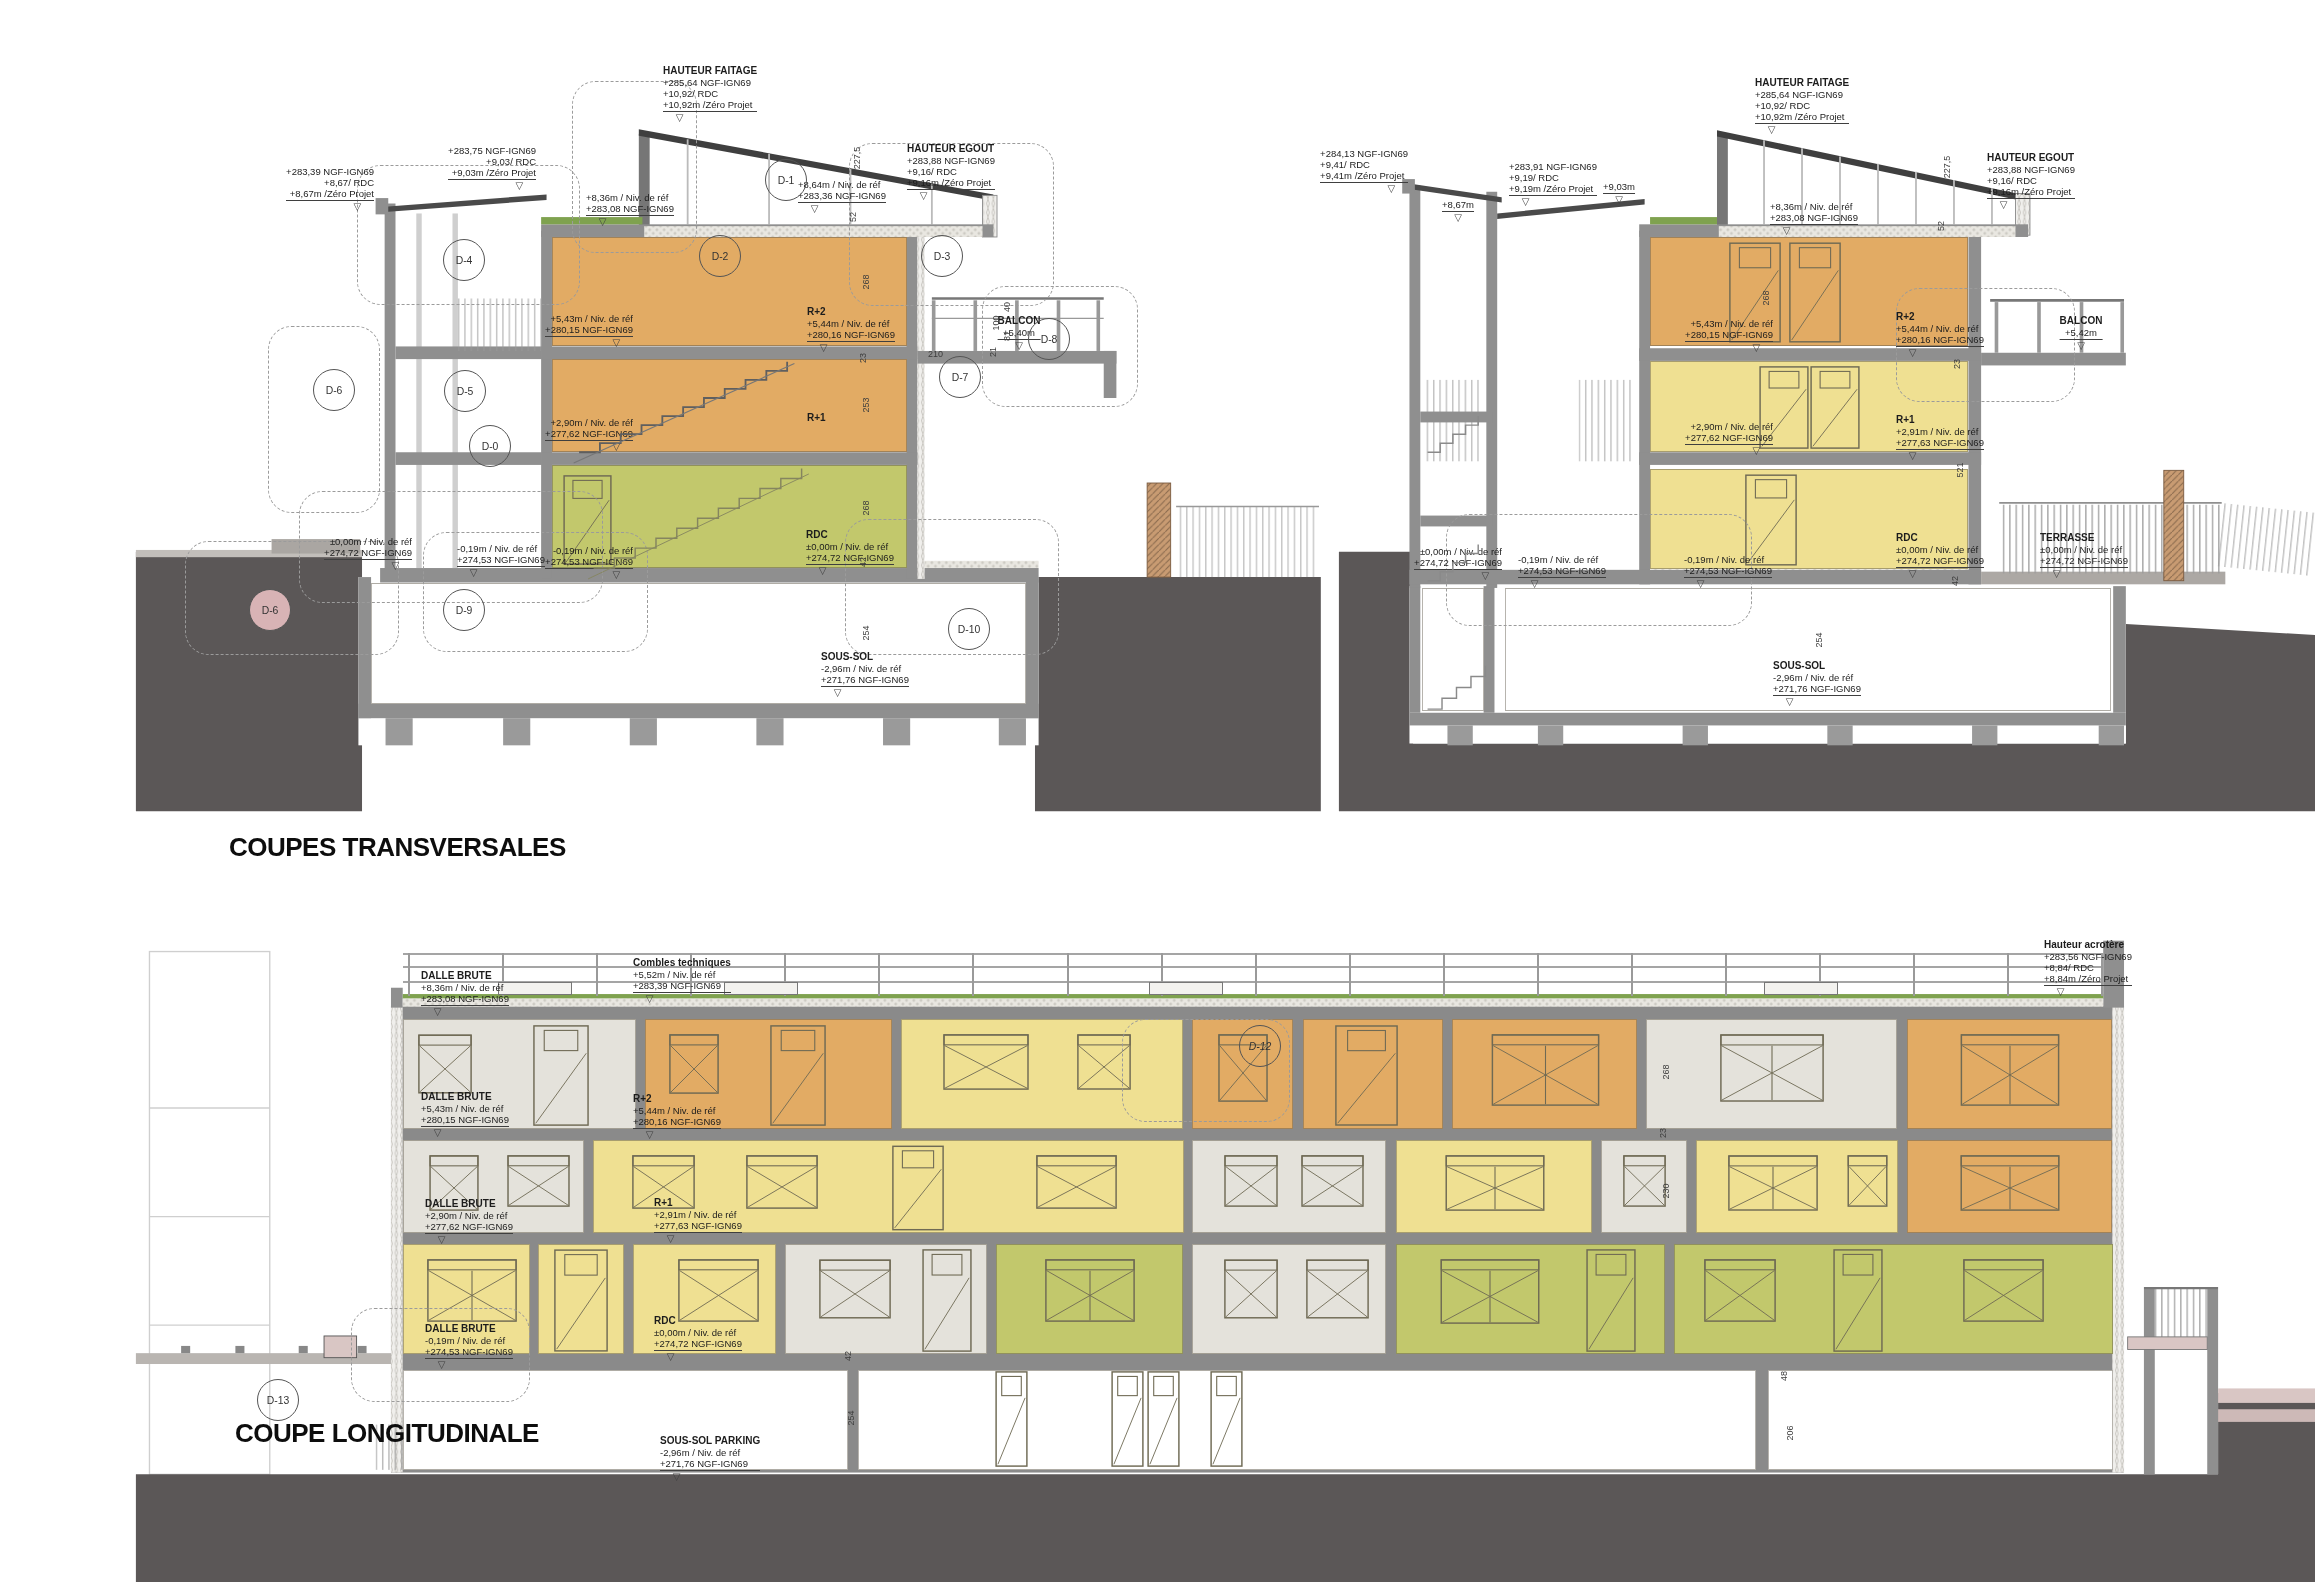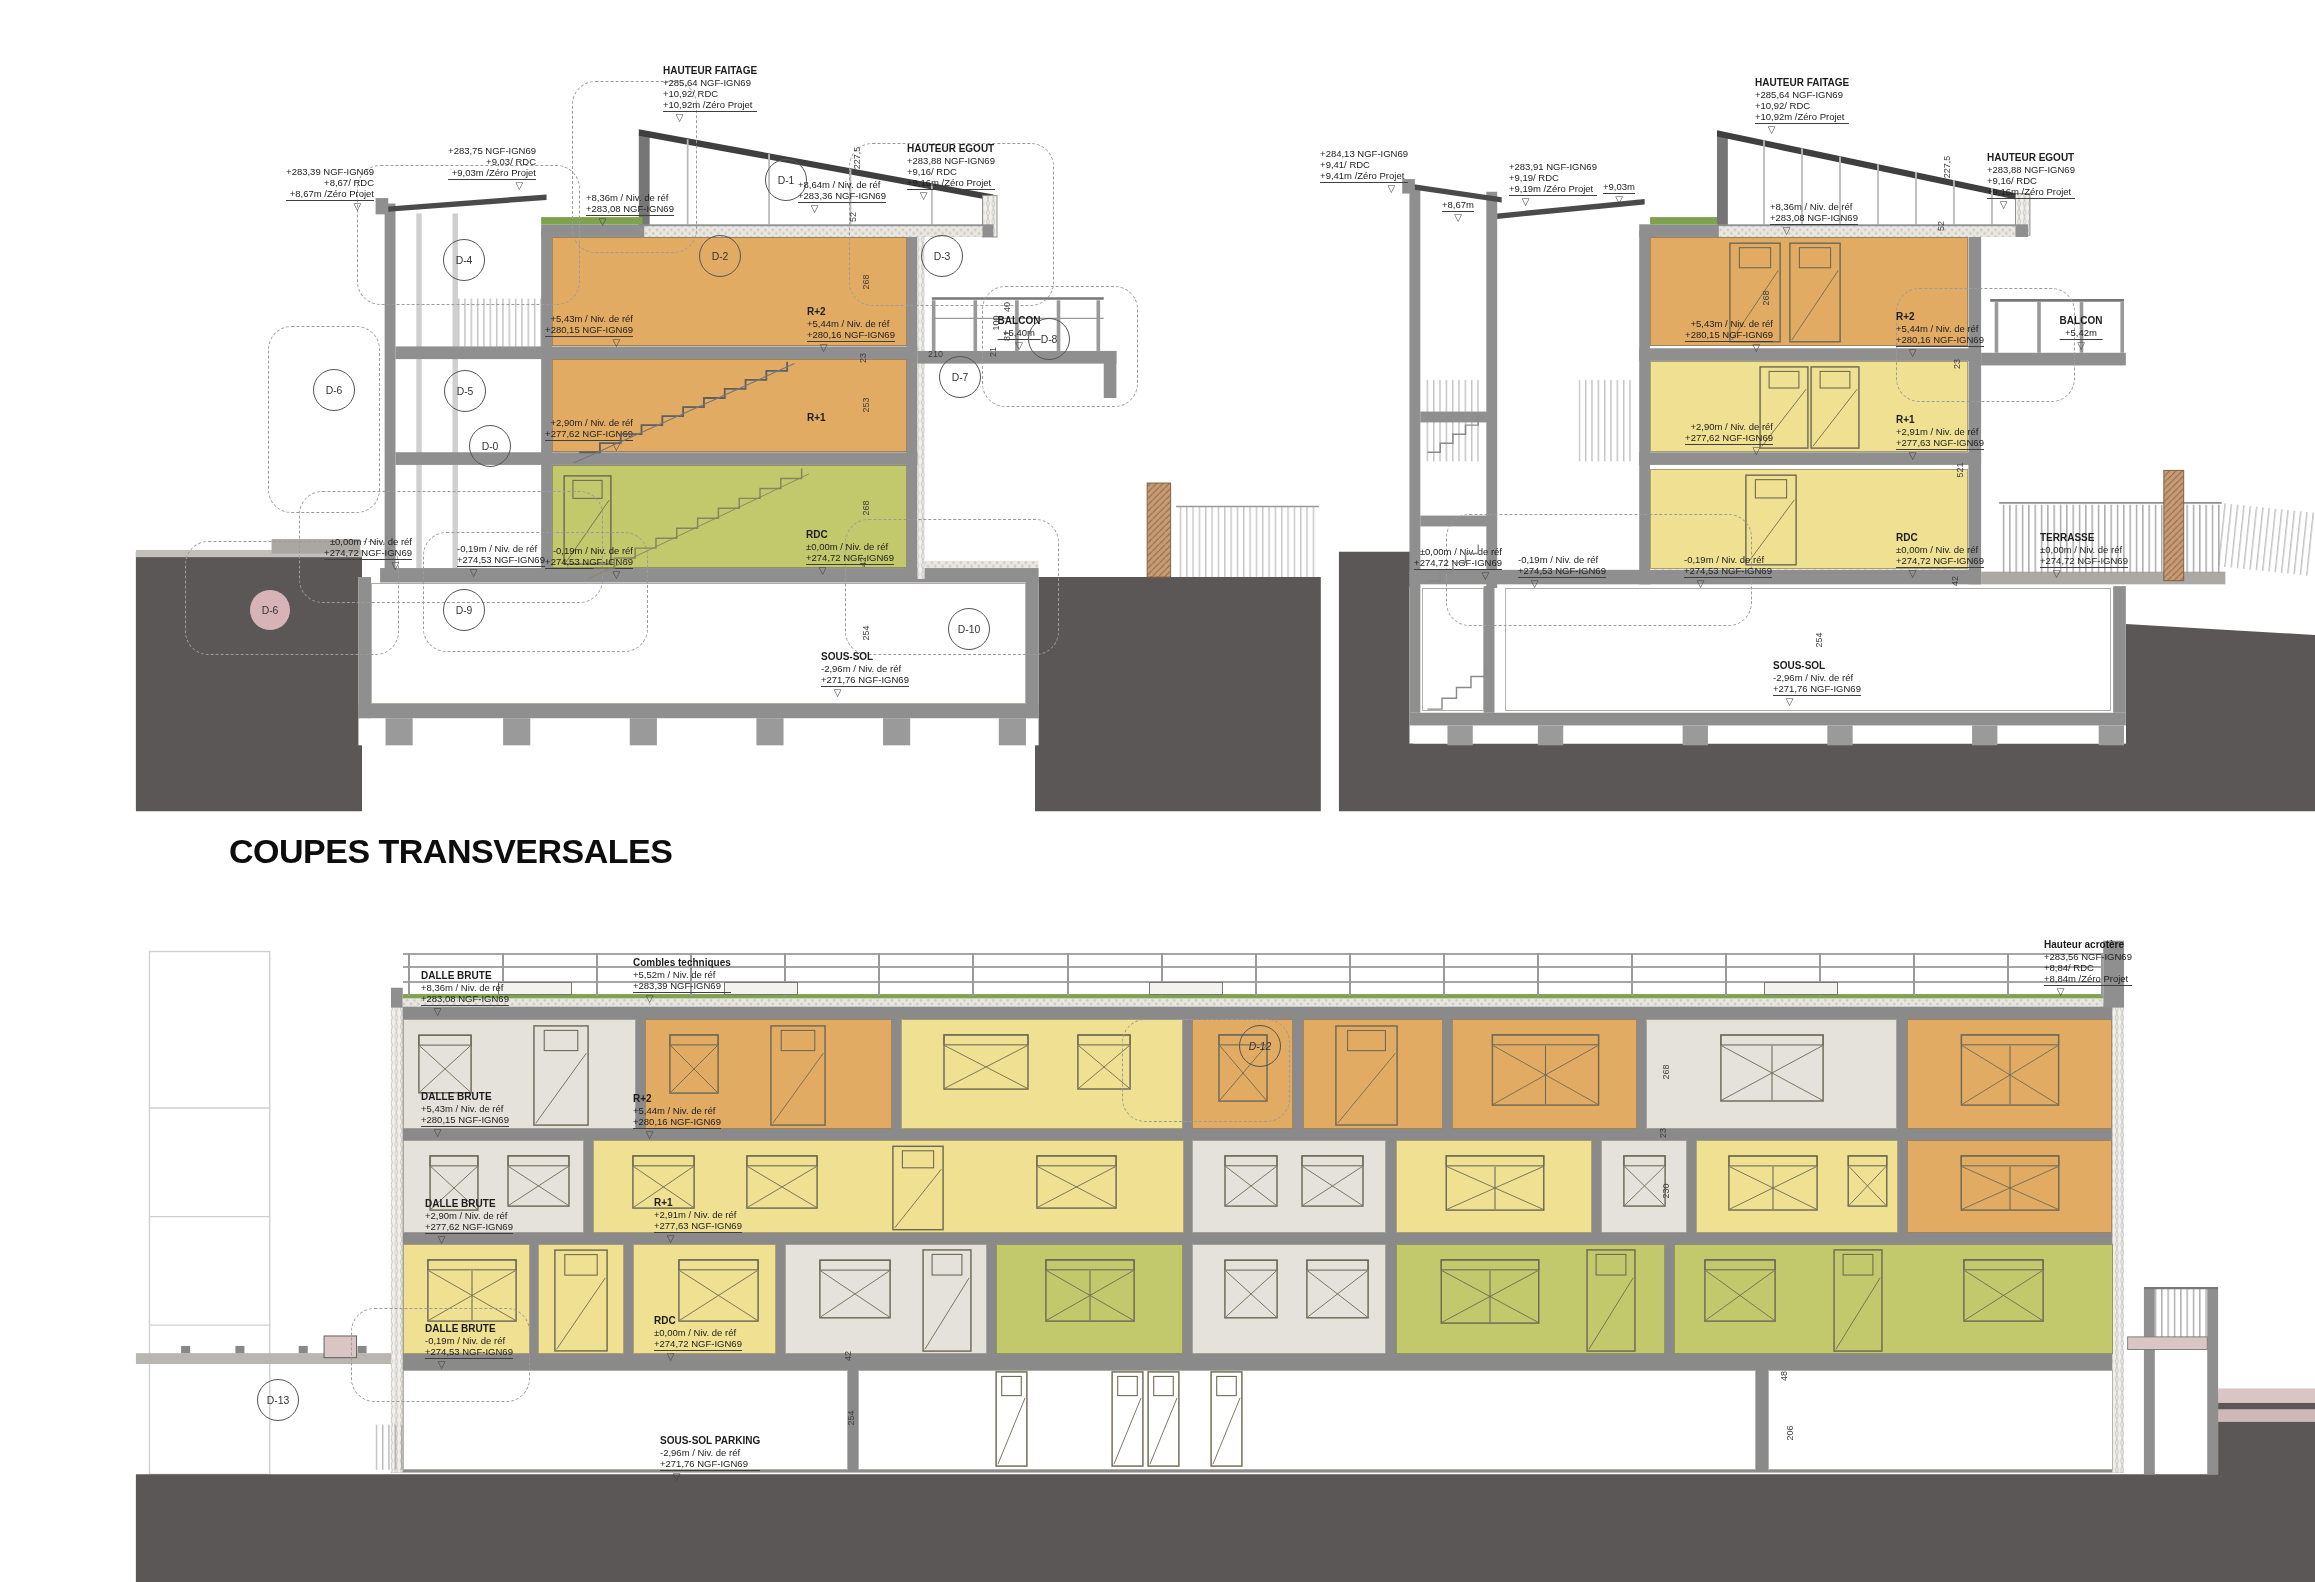--- a/index.html
+++ b/index.html
@@ -13,21 +13,21 @@
   .dd{position:absolute;border:1.4px dashed #9b9b9b;border-radius:23.5px;z-index:5;}
   .lbl{position:absolute;font-size:9.5px;line-height:1.16;color:#1c1c1c;white-space:nowrap;z-index:6;}
   .lbl.mk{border-bottom:0.9px solid #3f3f3f;padding-bottom:0.9px;}
   .lbl .b{font-weight:bold;font-size:10px;}
   .tri{position:absolute;bottom:-11px;font-size:10px;line-height:9px;color:#3f3f3f;
        font-family:"DejaVu Sans",sans-serif;}
   .dim{position:absolute;font-size:9px;color:#3d3d3d;z-index:6;white-space:nowrap;}
   .dim.r{transform:rotate(-90deg);}
   .circ{position:absolute;width:40px;height:40px;border:1.4px solid #555;border-radius:50%;
         display:flex;align-items:center;justify-content:center;font-size:10.4px;color:#333;z-index:7;background:transparent;}
-  .title{position:absolute;font-weight:700;font-size:34px;letter-spacing:-0.5px;color:#0d0d0d;z-index:8;}
+  .title{position:absolute;font-weight:700;font-size:26px;letter-spacing:-0.5px;color:#0d0d0d;z-index:8;}
   .rline{position:absolute;height:1.8px;background:#a5a5a5;z-index:2;}
   .post{position:absolute;width:1.8px;background:#9a9a9a;z-index:2;}
   .sky{position:absolute;height:11px;border:1.4px solid #777;background:#f3f2ef;z-index:3;}
 </style>
 </head>
 <body>
 
 <div id="canvas">
 
   <svg id="bg" width="2316" height="1582" viewBox="0 0 2560 1749">
@@ -884,14 +884,15 @@
     <path d="M640,500 H663 V490 H686 V480 H709 V470 H732 V460 H755 V450 H778 V440 H801 V430 H824 V420 H847 V410 H870 V400" fill="none" stroke="#5f5f5f" stroke-width="2"></path>
     <line x1="634" y1="512" x2="878" y2="402" stroke="#777" stroke-width="1.2"></line>
     <path d="M656,628 H679 V617 H702 V606 H725 V595 H748 V584 H771 V573 H794 V562 H817 V551 H840 V540 H863 V529 H886 V518" fill="none" stroke="#85855f" stroke-width="1.6"></path>
     <line x1="650" y1="640" x2="894" y2="524" stroke="#85855f" stroke-width="1"></line>
     <path d="M1578,642 H1592 V632 H1606 V622 H1620 V612 H1634 V602" fill="none" stroke="#8a8a8a" stroke-width="1.6"></path>
     <path d="M1578,500 H1592 V490 H1606 V480 H1620 V470 H1634 V460" fill="none" stroke="#8a8a8a" stroke-width="1.6"></path>
     <path d="M1578,784 H1594 V772 H1610 V760 H1626 V748 H1642 V736" fill="none" stroke="#8a8a8a" stroke-width="1.6"></path>
   </svg>
 
   <div class="title" style="left:229px;top:832px">COUPES TRANSVERSALES</div>
+  <div class="title" style="left:235px;top:1418px">COUPE LONGITUDINALE</div>
 </div>
 
 
 </body></html>

